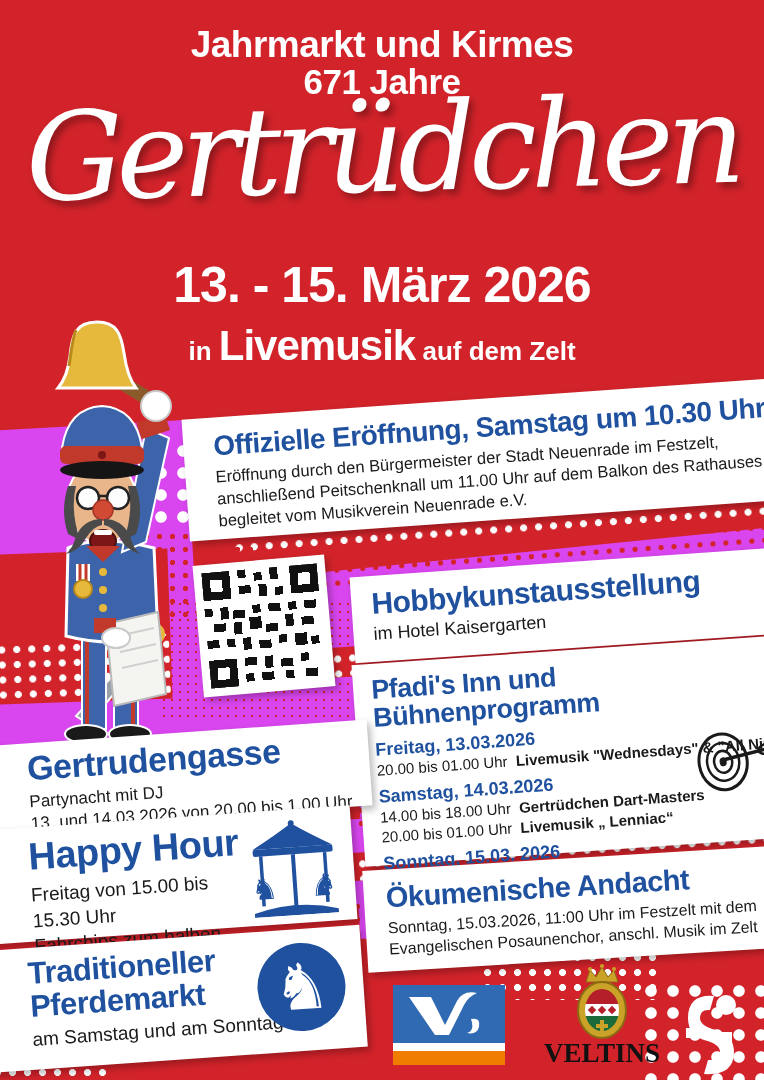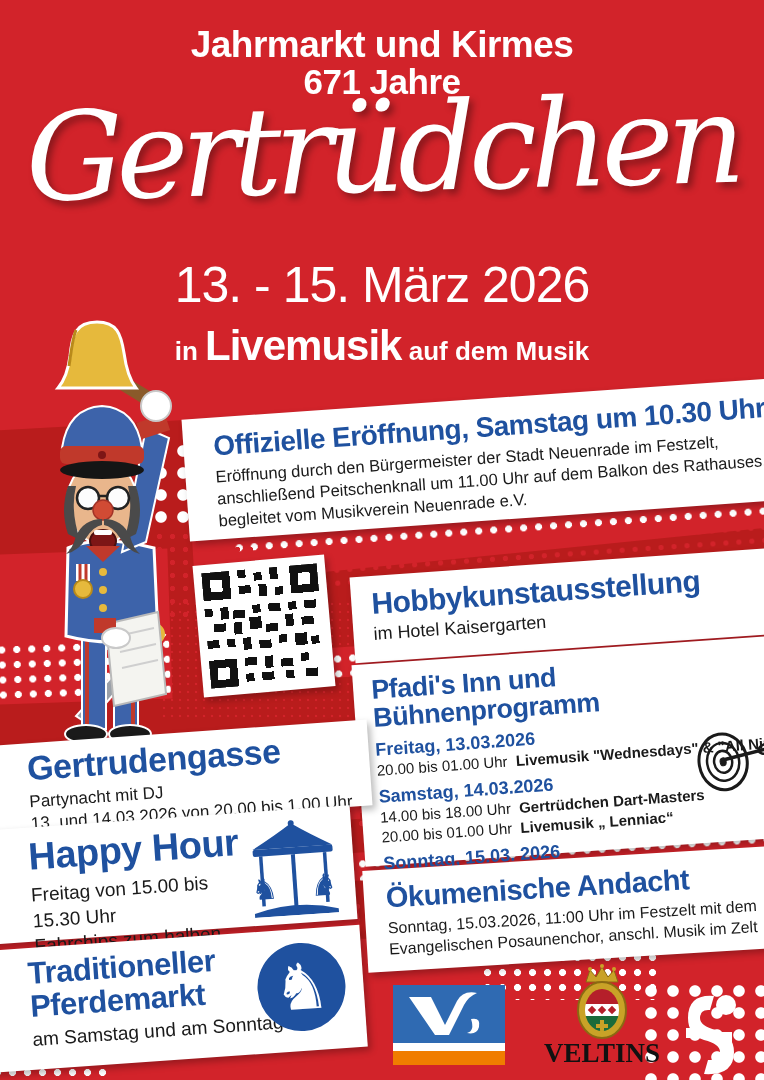--- a/index.html
+++ b/index.html
@@ -1,18 +1,18 @@
 <!DOCTYPE html>
 <html><head>
 <meta charset="utf-8">
 <style>
   html,body{margin:0;padding:0;background:#777;}
   .poster{
     position:relative;width:764px;height:1080px;overflow:hidden;
-    background:#b91c1c;font-family:"Liberation Sans",sans-serif;
+    background:#d946ef;font-family:"Liberation Sans",sans-serif;
   }
   
   .bg-top-red{
     position:absolute;top:0;left:0;width:764px;height:600px;background:#d2232a;
     clip-path:polygon(0 0,100% 0,100% 88%,25.5% 97.5%,24.2% 70%,0 71.7%);
   }
   .bg-bottom-red{
     position:absolute;left:0;top:920px;width:764px;height:160px;background:#d2232a;
     clip-path:polygon(0 6%,100% 18%,100% 100%,0 100%);
   }
@@ -26,21 +26,21 @@
   .ht-white-lg{background-image:radial-gradient(#ffffff 34%,transparent 40%);background-size:22px 22px;}
   
   .hdr{position:absolute;left:0;right:0;text-align:center;color:#fff;}
   .hdr-line1{top:24px;font-size:37px;font-weight:700;letter-spacing:-.5px;}
   .hdr-line2{top:62px;font-size:35px;font-weight:700;letter-spacing:-.5px;}
   .script-title{
     top:78px;font-family:"DejaVu Serif","Liberation Serif",serif;
     font-style:italic;font-weight:400;font-size:122px;letter-spacing:-7px;
     text-shadow:4px 5px 7px rgba(0,0,0,.35);transform:rotate(-1.5deg);
   }
-  .hdr-date{top:256px;font-size:50px;font-weight:400;letter-spacing:-1px;}
+  .hdr-date{top:256px;font-size:50px;font-weight:700;letter-spacing:-1px;}
   .hdr-loc{top:322px;font-size:26px;font-weight:700;}
   .hdr-loc .city{font-size:42px;letter-spacing:-1px;}
   
   .card{
     position:absolute;background:#fff;box-shadow:3px 4px 7px rgba(0,0,0,.28);
     color:#1a1a1a;
   }
   .card h2{margin:0;color:#1f519f;font-weight:700;letter-spacing:-.5px;line-height:1.05;}
   .banner-open{left:185px;top:398px;width:620px;height:122px;transform:rotate(-4deg);padding:14px 24px 12px 30px;box-sizing:border-box;}
   .banner-open h2{font-size:28px;}
@@ -108,21 +108,21 @@
   <div class="ht ht-white" style="left:-10px;top:990px;width:120px;height:90px;"></div>
   <div class="ht ht-white-lg" style="left:150px;top:440px;width:150px;height:90px;"></div>
 
   <div class="hdr hdr-line1">Jahrmarkt und Kirmes</div>
   <div class="hdr hdr-line2">671 Jahre</div>
   <div class="hdr script-title">Gertrüdchen</div>
   <div class="hdr hdr-date">13. - 15. März 2026</div>
   <div class="hdr hdr-loc">
     <span>in</span>
     <span class="city">Livemusik</span>
-    <span>auf dem Musik</span>
+    <span>auf dem Zelt</span>
   </div>
 
   <svg class="crier" width="200" height="450" viewBox="0 0 200 450">
 
     <polygon points="150,332 159,339 82,428 70,420" fill="#9aa0a8" stroke="#fff" stroke-width="2"></polygon>
     <circle cx="148" cy="338" r="9" fill="none" stroke="#e6b93c" stroke-width="4"></circle>
 
     <rect x="76" y="335" width="24" height="98" fill="#3d63aa" stroke="#fff" stroke-width="2"></rect>
     <rect x="108" y="335" width="24" height="98" fill="#3d63aa" stroke="#fff" stroke-width="2"></rect>
     <line x1="81" y1="338" x2="81" y2="430" stroke="#c0392b" stroke-width="4"></line>

